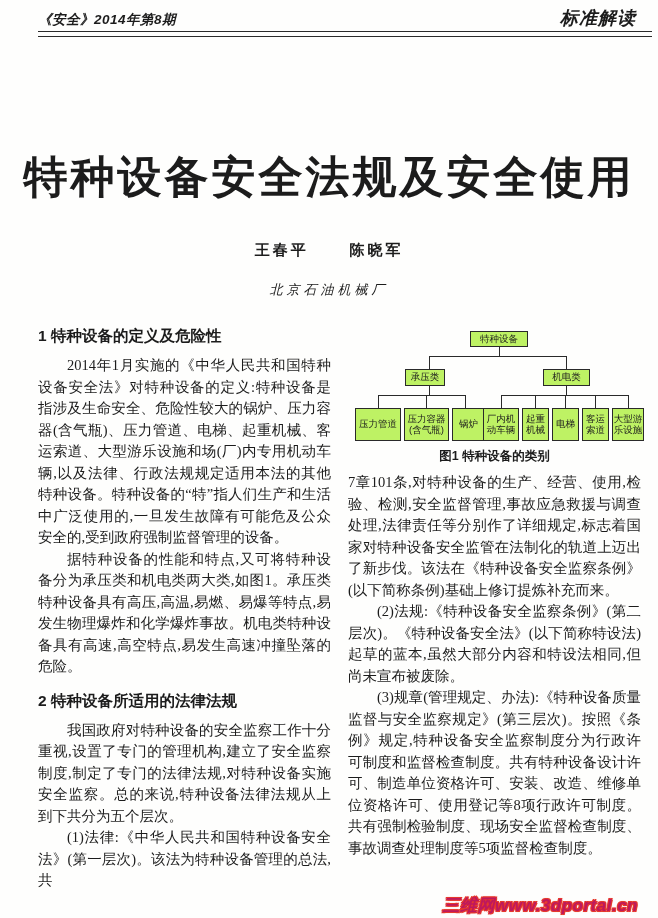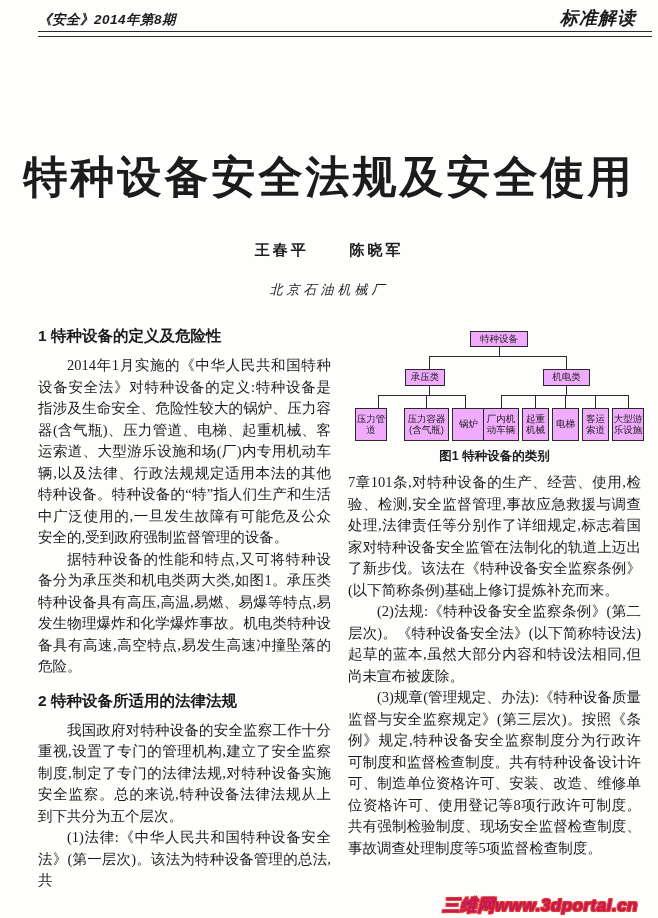--- a/index.html
+++ b/index.html
@@ -97,21 +97,21 @@
   
   .figure1 { margin: 3px 0 7px 0; }
   .tree {
     position: relative;
     width: 293px; height: 115px;
     font-family: "Liberation Sans", "DejaVu Sans", sans-serif;
   }
   .tnode {
     position: absolute;
     border: 1px solid #2a2a2a;
-    background: #f0abfc;
+    background: #bef264;
     display: flex;
     align-items: center;
     justify-content: center;
     text-align: center;
     white-space: pre-line;
     font-size: 9.5px;
     line-height: 10.5px;
     text-indent: 0;
   }
   .tline { position: absolute; background: #2a2a2a; }
@@ -169,21 +169,21 @@
 
   <div class="col col-right">
 
     <figure class="figure1">
       <div class="tree">
 
         <div class="tnode" style="left:122px; top:3px;  width:58px; height:16px;">特种设备</div>
         <div class="tnode" style="left:57px;  top:41px; width:40px; height:17px;">承压类</div>
         <div class="tnode" style="left:195px; top:41px; width:47px; height:17px;">机电类</div>
 
-        <div class="tnode" style="left:7px;   top:80px; width:32px; height:33px;">压力管道</div>
+        <div class="tnode" style="left:7px;   top:80px; width:46px; height:33px;">压力管道</div>
         <div class="tnode" style="left:56px;  top:80px; width:45px; height:33px;">压力容器
 (含气瓶)</div>
         <div class="tnode" style="left:104px; top:80px; width:33px; height:33px;">锅炉</div>
         <div class="tnode" style="left:135px; top:80px; width:36px; height:33px;">厂内机
 动车辆</div>
         <div class="tnode" style="left:174px; top:80px; width:27px; height:33px;">起重
 机械</div>
         <div class="tnode" style="left:204px; top:80px; width:27px; height:33px;">电梯</div>
         <div class="tnode" style="left:234px; top:80px; width:27px; height:33px;">客运
 索道</div>

